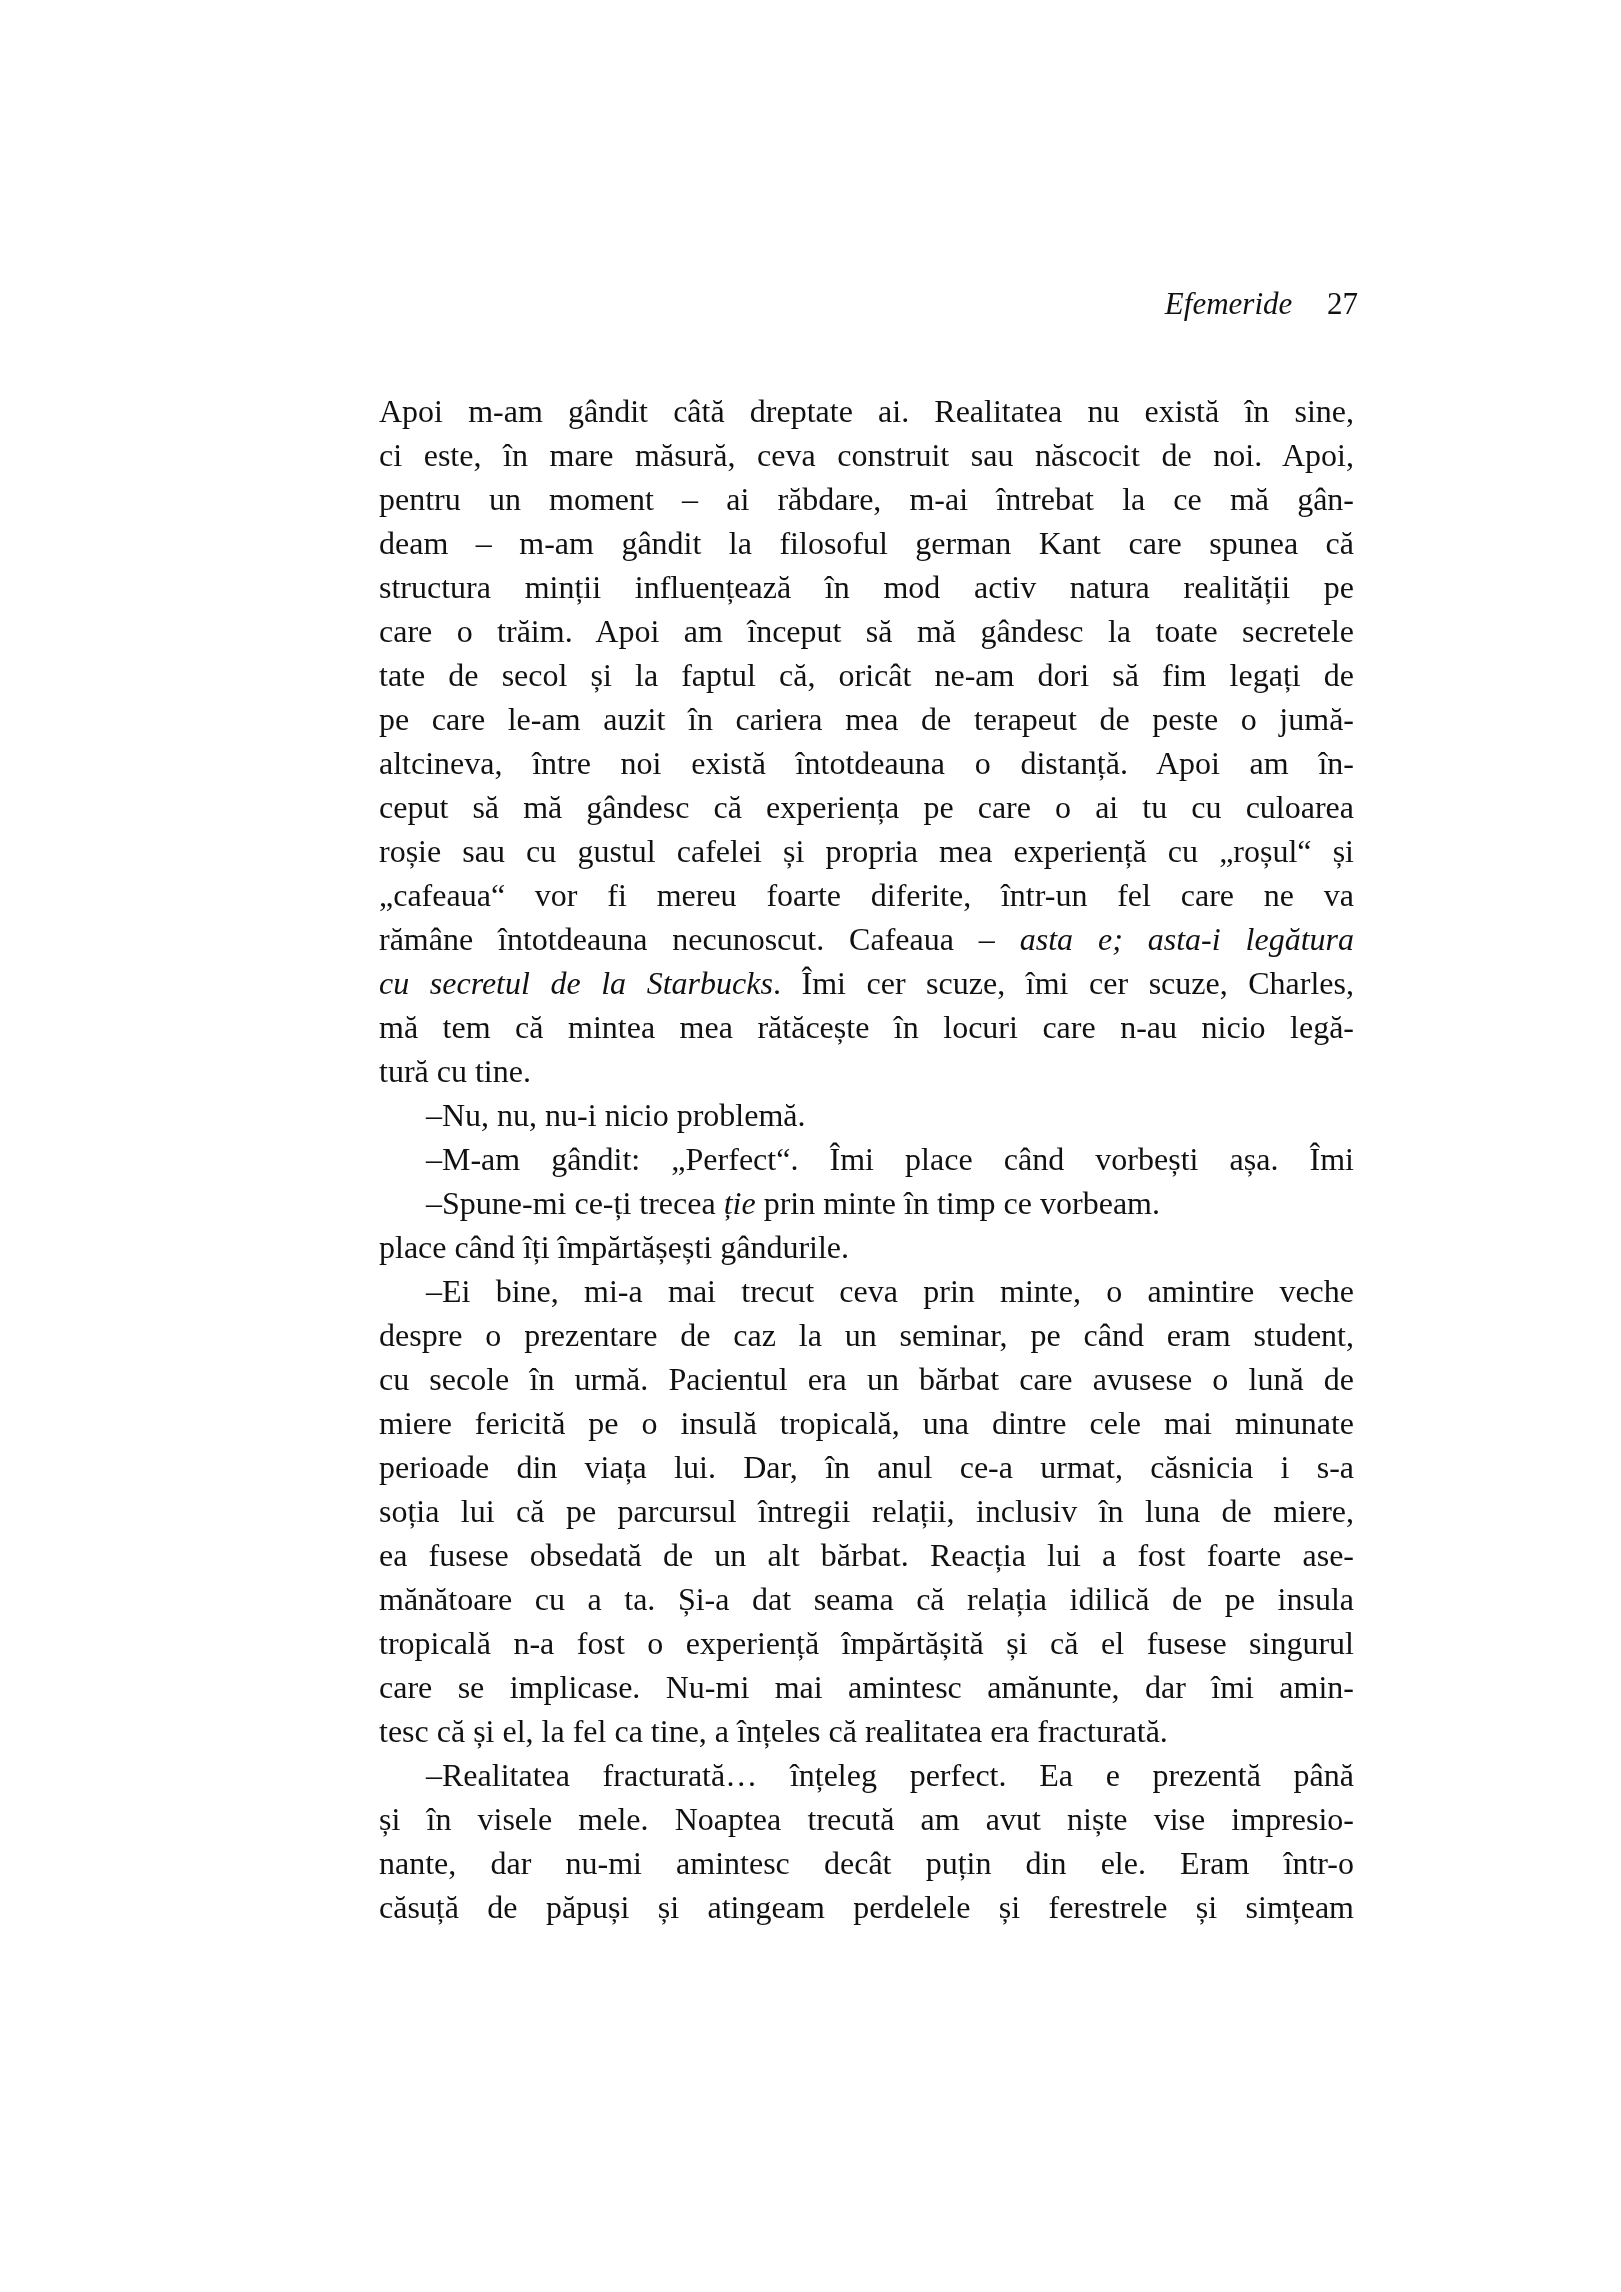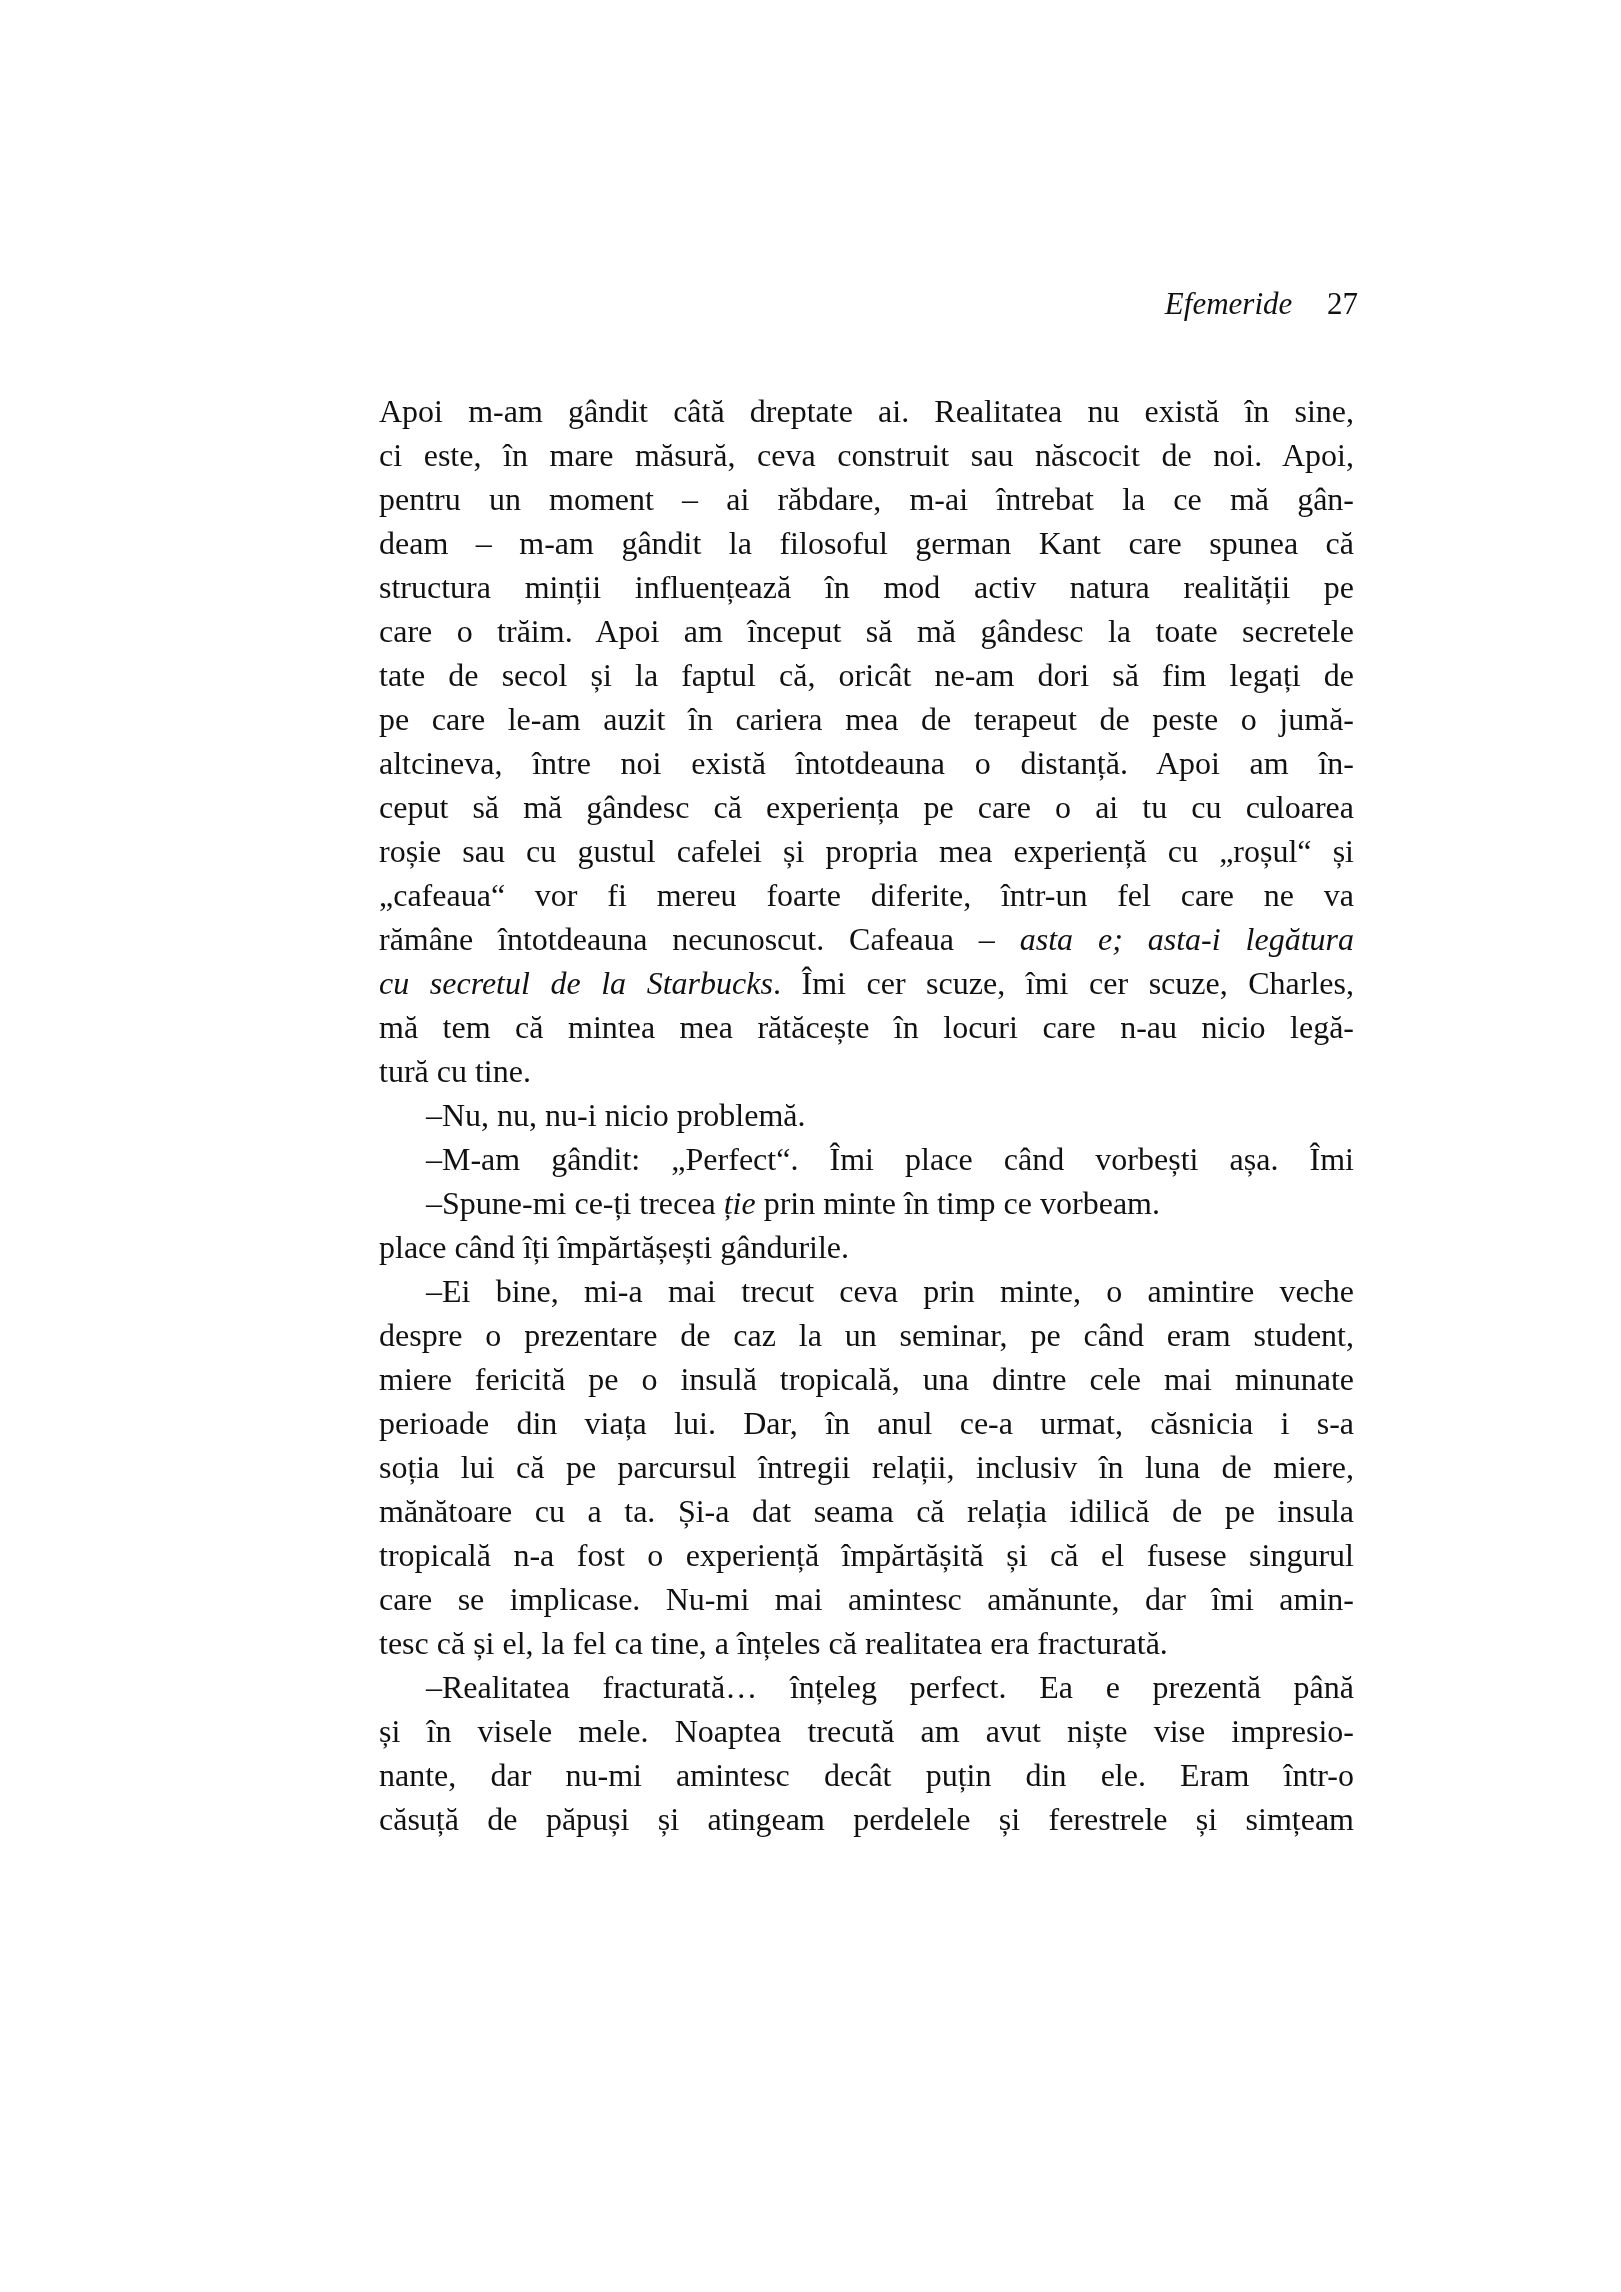--- a/index.html
+++ b/index.html
@@ -52,23 +52,25 @@
       <div class="line"><span>rămâne întotdeauna necunoscut. Cafeaua – </span><span class="it">asta e; asta-i legătura</span></div>
       <div class="line"><span class="it">cu secretul de la Starbucks</span><span>. Îmi cer scuze, îmi cer scuze, Charles,</span></div>
       <div class="line"><span>mă tem că mintea mea rătăcește în locuri care n-au nicio legă-</span></div>
       <div class="line last"><span>tură cu tine.</span></div>
       <div class="line indent last"><span>–Nu, nu, nu-i nicio problemă.</span></div>
       <div class="line indent"><span>–M-am gândit: „Perfect“. Îmi place când vorbești așa. Îmi</span></div>
       <div class="line indent last"><span>–Spune-mi ce-ți trecea </span><span class="it">ție</span><span> prin minte în timp ce vorbeam.</span></div>
       <div class="line last"><span>place când îți împărtășești gândurile.</span></div>
       <div class="line indent"><span>–Ei bine, mi-a mai trecut ceva prin minte, o amintire veche</span></div>
       <div class="line"><span>despre o prezentare de caz la un seminar, pe când eram student,</span></div>
+      <div class="line"><span>cu secole în urmă. Pacientul era un bărbat care avusese o lună de</span></div>
       <div class="line"><span>miere fericită pe o insulă tropicală, una dintre cele mai minunate</span></div>
       <div class="line"><span>perioade din viața lui. Dar, în anul ce-a urmat, căsnicia i s-a</span></div>
       <div class="line"><span>soția lui că pe parcursul întregii relații, inclusiv în luna de miere,</span></div>
+      <div class="line"><span>ea fusese obsedată de un alt bărbat. Reacția lui a fost foarte ase-</span></div>
       <div class="line"><span>mănătoare cu a ta. Și-a dat seama că relația idilică de pe insula</span></div>
       <div class="line"><span>tropicală n-a fost o experiență împărtășită și că el fusese singurul</span></div>
       <div class="line"><span>care se implicase. Nu-mi mai amintesc amănunte, dar îmi amin-</span></div>
       <div class="line last"><span>tesc că și el, la fel ca tine, a înțeles că realitatea era fracturată.</span></div>
       <div class="line indent"><span>–Realitatea fracturată… înțeleg perfect. Ea e prezentă până</span></div>
       <div class="line"><span>și în visele mele. Noaptea trecută am avut niște vise impresio-</span></div>
       <div class="line"><span>nante, dar nu-mi amintesc decât puțin din ele. Eram într-o</span></div>
       <div class="line"><span>căsuță de păpuși și atingeam perdelele și ferestrele și simțeam</span></div>
     </div>
 </div>

